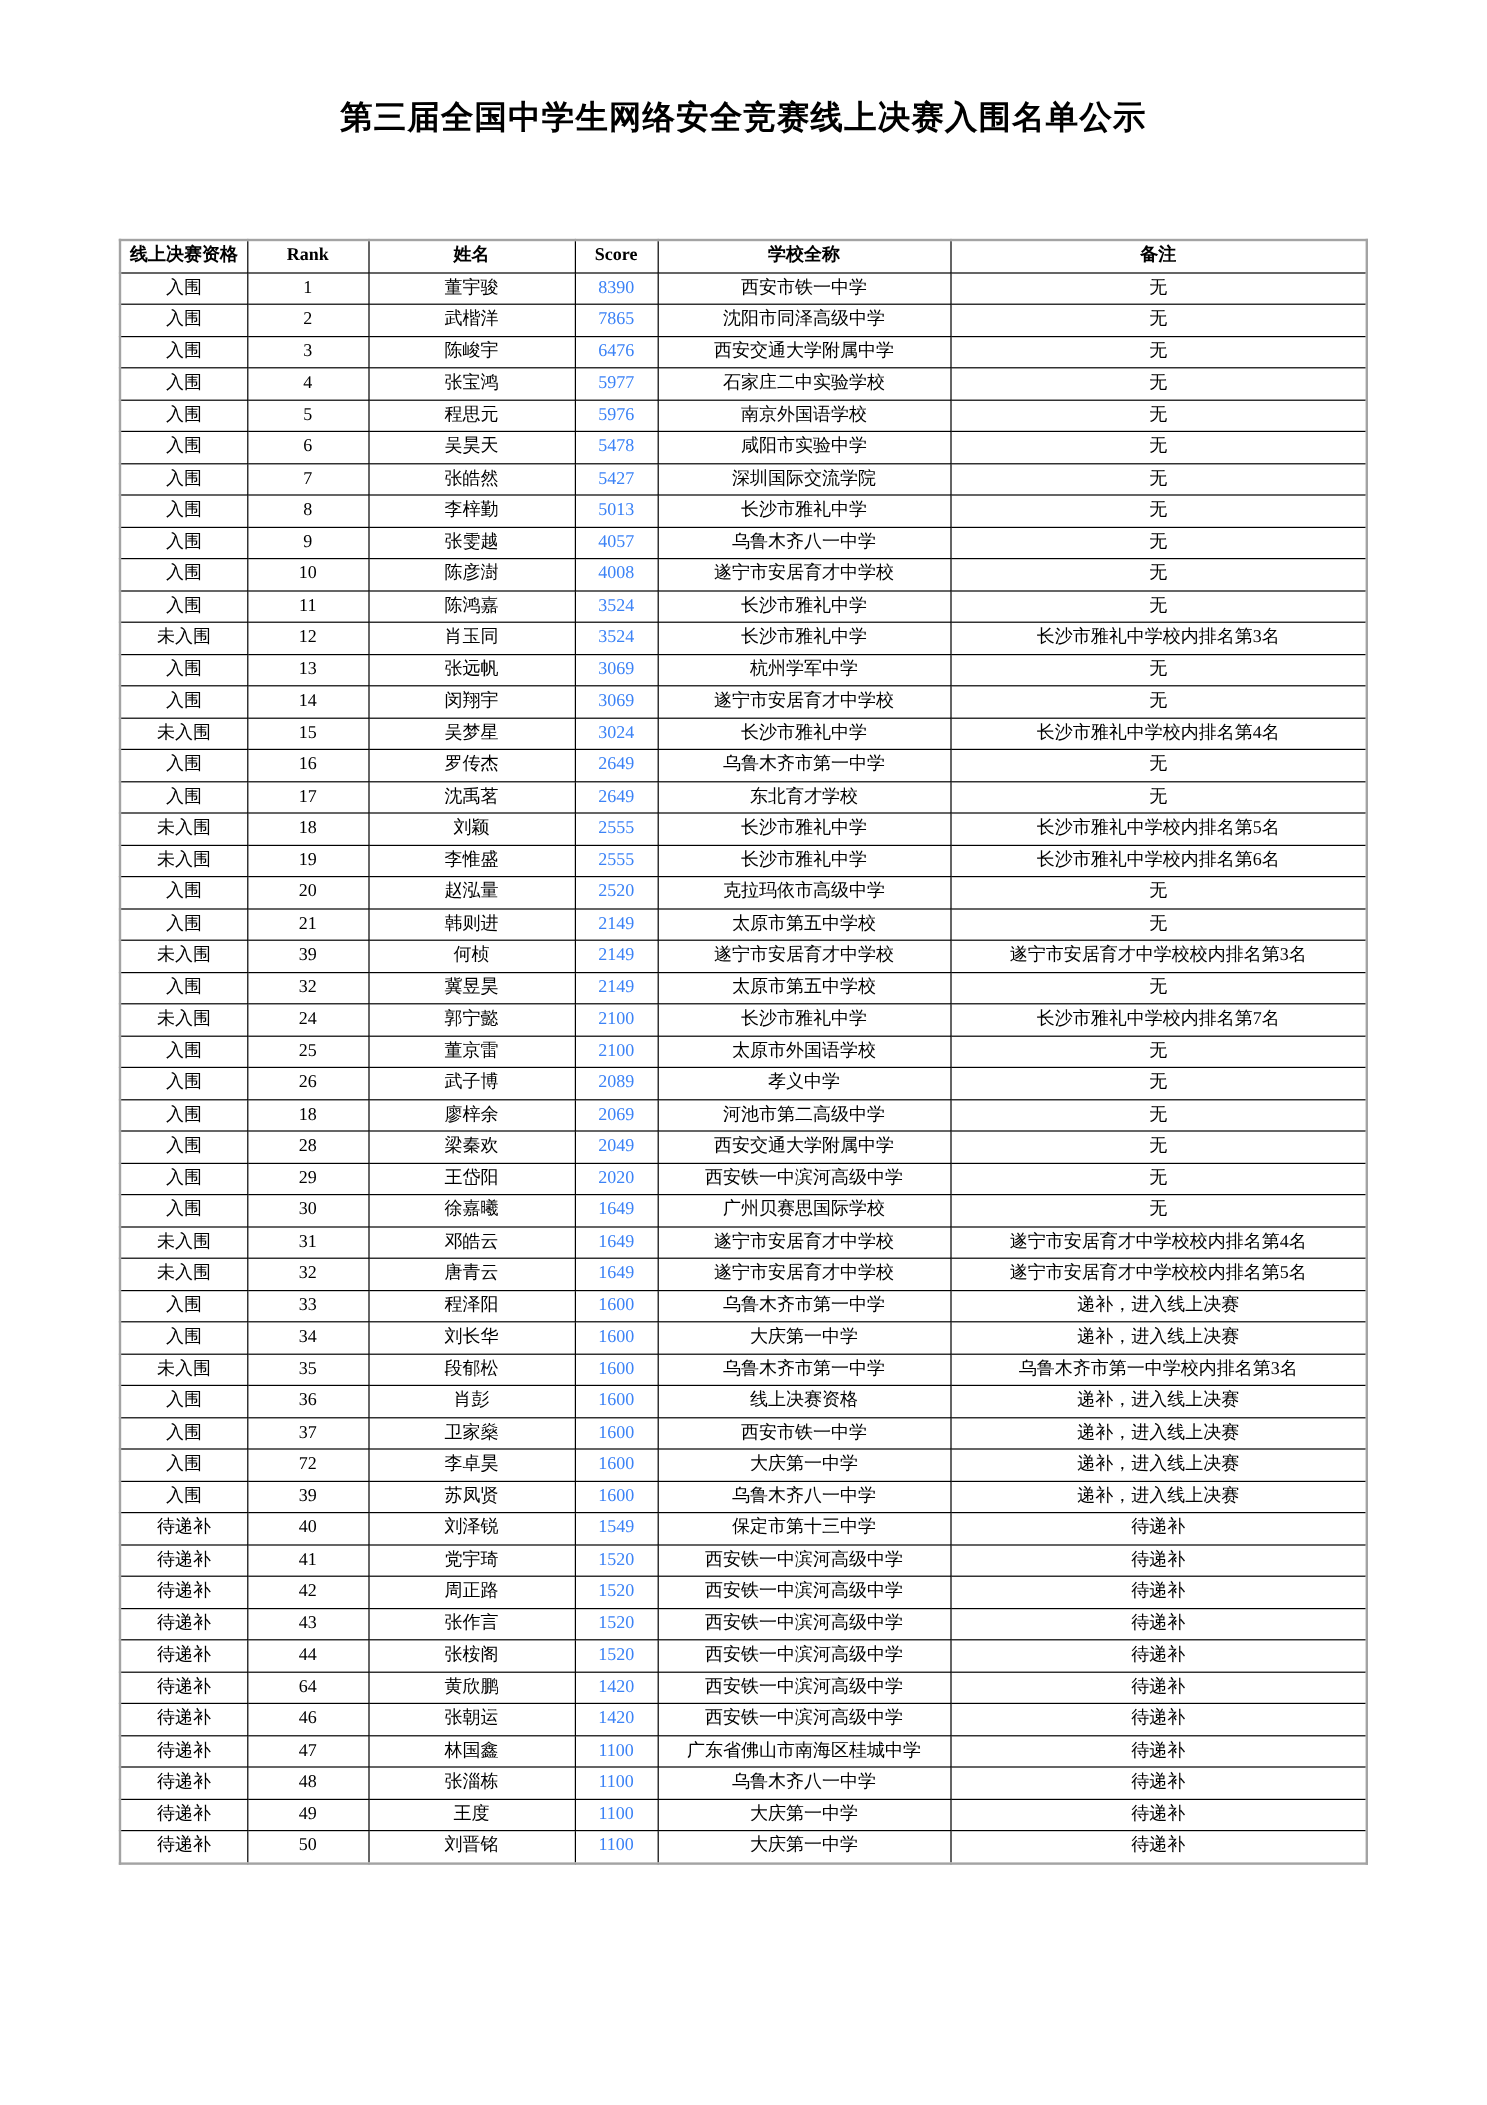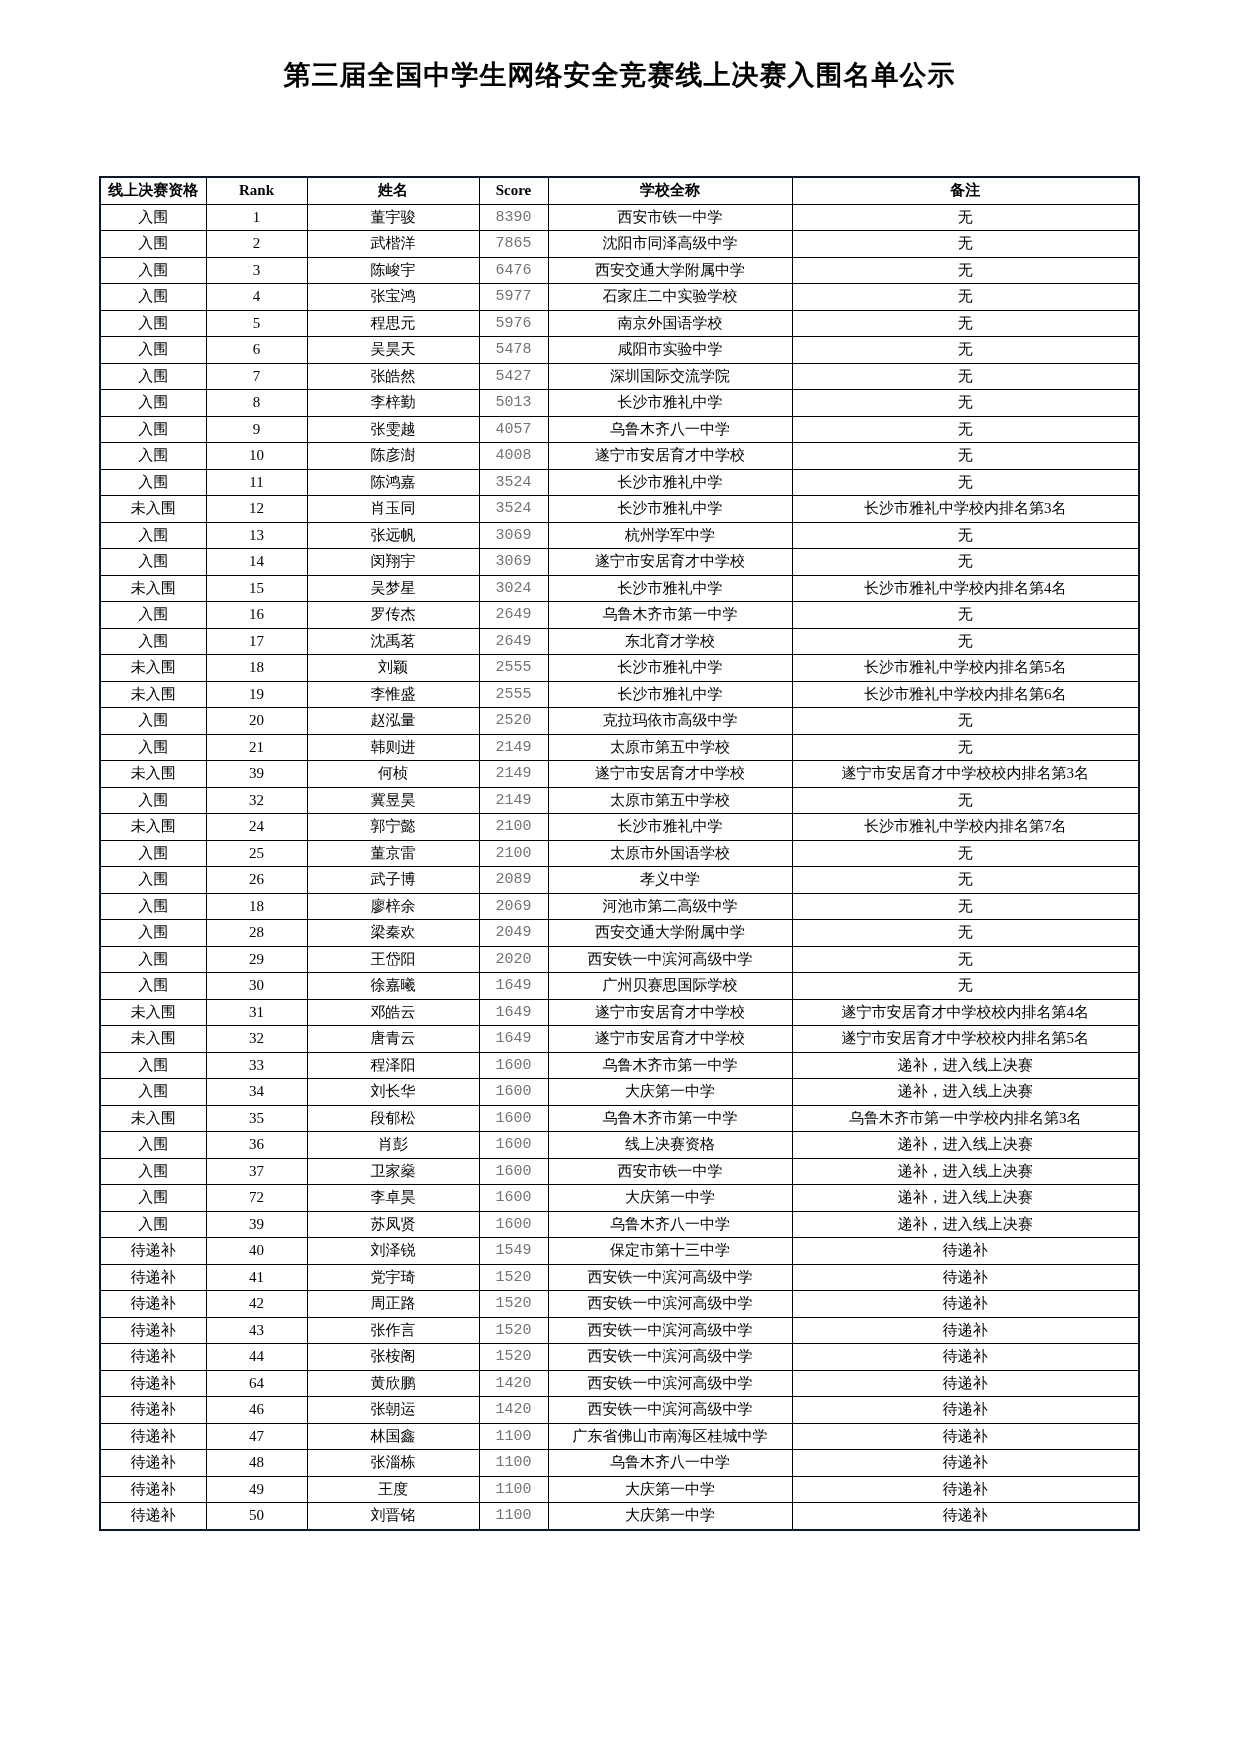--- a/index.html
+++ b/index.html
@@ -11,36 +11,36 @@
     width: 1239px;
     height: 1754px;
     position: relative;
     font-family: "Liberation Serif", "DejaVu Serif", serif;
     color: #000;
   }
   .page {
     width: 100%;
     height: 100%;
     box-sizing: border-box;
-    padding-top: 60px;
+    padding-top: 83px;
   }
   .doc-title {
     text-align: center;
     font-size: 27px;
     line-height: 31px;
     font-weight: bold;
     letter-spacing: 1px;
     font-family: "Liberation Serif", "DejaVu Serif", serif;
   }
   table.roster {
     border-collapse: collapse;
     table-layout: fixed;
     width: 1040px;
     margin: 85px auto 0 auto;
-    border: 2px solid #0f172a;
+    border: 2px solid #a3a3a3;
   }
   table.roster th,
   table.roster td {
     border: 1px solid #000;
     height: 25.5px;
     padding: 0 2px;
     text-align: center;
     vertical-align: middle;
     font-size: 15px;
     line-height: 1;
@@ -50,22 +50,22 @@
   table.roster th {
     font-weight: bold;
     font-size: 15px;
   }
   td.cell-rank {
     font-size: 15px;
     font-family: "Liberation Serif", "DejaVu Serif", serif;
   }
   td.cell-score {
     font-size: 12px;
-    color: #737373;
-    font-family: Liberation Mono, monospace;
+    color: #3b82f6;
+    font-family: Liberation Serif, serif;
   }
   td.cell-qual, td.cell-name, td.cell-school, td.cell-remark {
     font-size: 15px;
   }
 </style>
 </head>
 <body>
 
 <div class="page">
 

